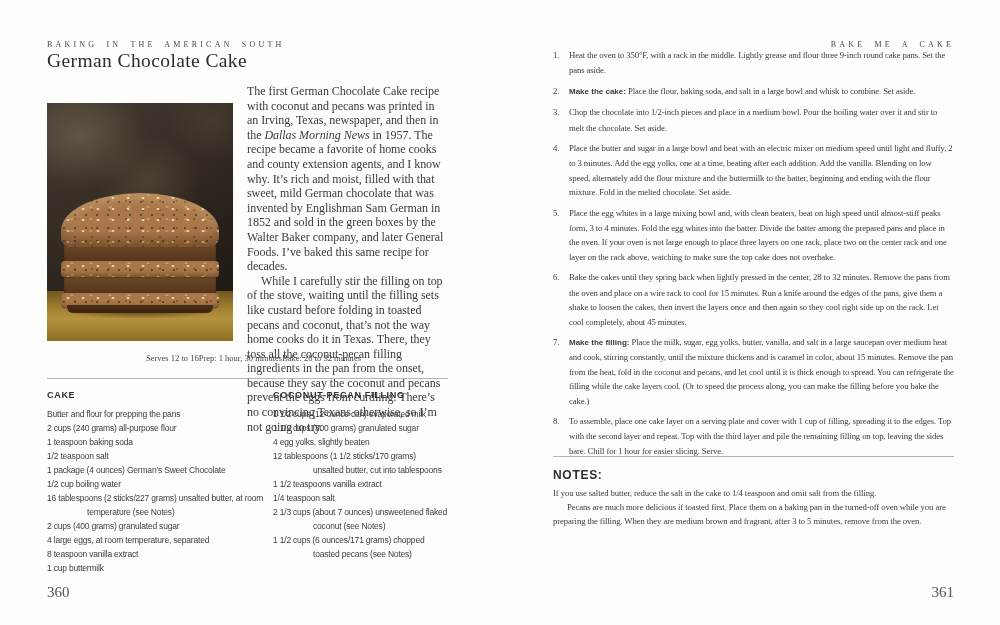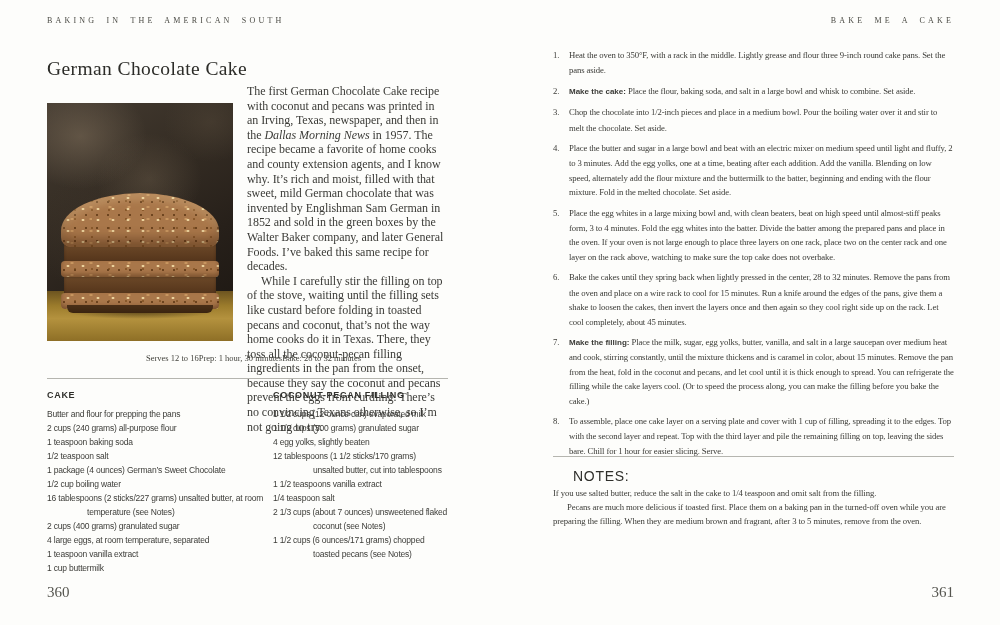--- a/index.html
+++ b/index.html
@@ -10,32 +10,32 @@
     position: relative; width: 1000px; height: 625px;
     background: #fdfdfb; overflow: hidden; color: #3a3a3a;
   }
 
   
   .page { position: absolute; top: 0; height: 625px; }
   .page-left  { left: 47px;  width: 401px; }
   .page-right { left: 553px; width: 401px; }
 
   .running-head {
-    position: absolute; top: 16px; font-size: 8px; letter-spacing: 3.2px;
+    position: absolute; top: 40px; font-size: 8px; letter-spacing: 3.2px;
     word-spacing: 4px; color: #4a4a44; white-space: nowrap;
   }
   .running-head.right { right: 0; text-align: right; }
 
   .page-number { position: absolute; top: 584px; font-size: 15px; color: #55554f; }
   .page-number.right { right: 0; }
 
   
   .recipe-title {
     position: absolute; top: 50px; left: 0; font-size: 19.5px;
-    letter-spacing: 0.4px; color: #2c2c28; font-weight: normal; margin-top: 8px;
+    letter-spacing: 0.4px; color: #2c2c28; font-weight: normal;
   }
 
   .intro { position: absolute; top: 84px; left: 200px; width: 201px;
     font-size: 12px; line-height: 14.6px; letter-spacing: -0.05px; color: #3b3b37; }
   .intro p + p { text-indent: 14px; }
 
   .meta-row {
     position: absolute; top: 353px; left: 0; width: 401px;
     display: flex; justify-content: center; padding: 0 28px 0 40px;
     font-size: 8.5px; color: #44443e;
@@ -109,22 +109,22 @@
   
   .steps { position: absolute; top: 48px; left: 0; width: 401px; list-style: none; }
   .steps li { display: flex; margin-bottom: 6px; }
   .step-num { width: 16px; flex-shrink: 0; font-size: 8.7px; line-height: 14.4px; color: #3b3b37; }
   .step-body { flex: 1; font-size: 8.7px; line-height: 14.4px; letter-spacing: -0.12px; color: #3b3b37; }
   .step-lead { font-family: "Liberation Sans", sans-serif; font-weight: bold; font-size: 8px; letter-spacing: 0; }
 
   .rule-notes { top: 456px; }
   .notes-heading {
     position: absolute; top: 468px; left: 0;
-    font-family: "Liberation Sans", sans-serif; font-weight: normal;
-    font-size: 14px; letter-spacing: 0.7px; color: #2f2f2b; margin-left: 20px;
+    font-family: "Liberation Sans", sans-serif; font-weight: bold;
+    font-size: 12px; letter-spacing: 0.7px; color: #2f2f2b;
   }
   .notes { position: absolute; top: 486px; left: 0; width: 401px;
     font-size: 8.7px; line-height: 14.2px; letter-spacing: -0.1px; color: #3b3b37; }
   .notes p + p { text-indent: 14px; }
 </style>
 </head>
 <body>
 
 <div class="spread">
 
@@ -174,21 +174,21 @@
   <li>1 package (4 ounces) German’s Sweet Chocolate</li>
 
   <li>1/2 cup boiling water</li>
 
   <li>16 tablespoons (2 sticks/227 grams) unsalted butter, at room temperature (see Notes)</li>
 
   <li>2 cups (400 grams) granulated sugar</li>
 
   <li>4 large eggs, at room temperature, separated</li>
 
-  <li>1 teaspoon vanilla extract</li>
+  <li>8 teaspoon vanilla extract</li>
 
   <li>1 cup buttermilk</li>
 </ul>
     </div>
 
     <div class="ingredients-col col-filling">
       <div class="ing-heading">COCONUT-PECAN FILLING</div>
       <ul class="ing-list">
   <li>1 1/2 cups (12-ounce can) evaporated milk</li>
 

